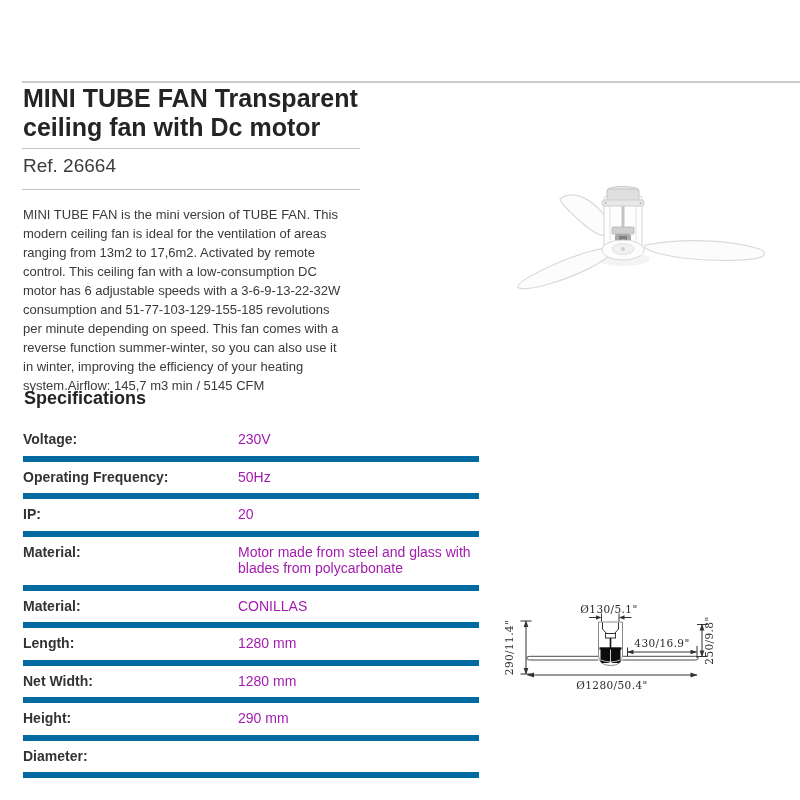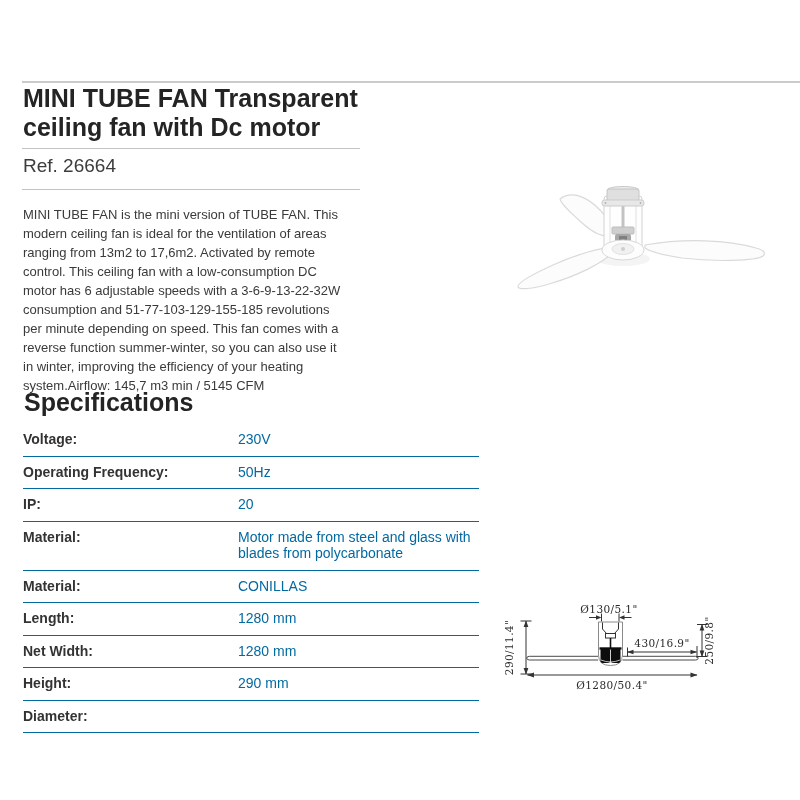--- a/index.html
+++ b/index.html
@@ -10,25 +10,25 @@
   }
   .abs{position:absolute;}
   #hairline-top{left:22px;top:81px;width:778px;height:2px;background:#cbcbcb;}
   #product-title{left:23px;top:84px;width:346px;font-size:25px;font-weight:bold;
     color:#242424;line-height:29px;}
   #hr-title{left:22px;top:148px;width:338px;height:1px;background:#c3c3c3;}
   #product-ref{left:23px;top:154px;font-size:19px;color:#3c3c3c;line-height:24px;}
   #hr-ref{left:22px;top:189px;width:338px;height:1px;background:#c3c3c3;}
   #product-desc{left:23px;top:205px;width:372px;font-size:13px;line-height:19px;
     color:#3a3a3a;white-space:pre-line;}
-  #spec-heading{left:24px;top:388px;font-size:25px;font-weight:bold;color:#242424;text-align:right;}
+  #spec-heading{left:24px;top:388px;font-size:18px;font-weight:bold;color:#242424;text-align:right;}
   #spec-table{left:23px;top:424px;width:456px;}
-  .spec-row{display:flex;border-bottom:1px solid #0369a1;padding:7px 0 8px 0;}
+  .spec-row{display:flex;border-bottom:6px solid #0369a1;padding:7px 0 8px 0;}
   .spec-label{flex:0 0 215px;font-size:14px;font-weight:bold;color:#333333;line-height:16.5px;}
-  .spec-value{flex:1;font-size:14px;color:#0369a1;line-height:16.5px;padding-right:4px;
+  .spec-value{flex:1;font-size:14px;color:#a21caf;line-height:16.5px;padding-right:4px;
     white-space:pre-line;}
   #fan-image{left:488px;top:150px;}
   #dim-diagram{left:495px;top:595px;}
   .dimtext{font-family:"DejaVu Serif","Liberation Serif",serif;font-size:10.5px;
     fill:#2a2a2a;letter-spacing:0.4px;}
 </style>
 </head>
 <body>
 
 <div class="abs" id="hairline-top"></div>

